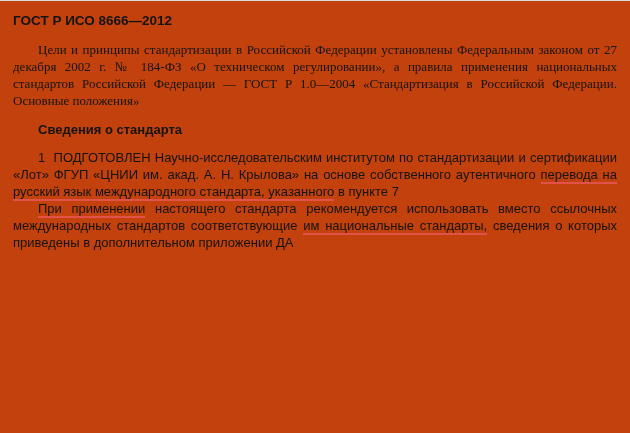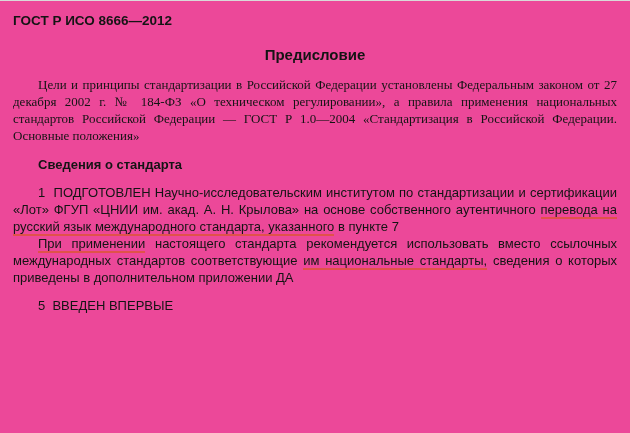--- a/index.html
+++ b/index.html
@@ -13,21 +13,21 @@
     font-size: 13px;
     line-height: 17px;
     color: #141414;
     overflow: hidden;
   }
   .page {
     width: 630px;
     height: 433px;
     padding: 11px 13px 0 13px;
     border-top: 1px solid #d9d9d9;
-    background: #ec4899;
+    background: #c2410c;
   }
   .doc-code {
     font-weight: bold;
     font-size: 13.5px;
     margin: 0;
   }
   .title {
     text-align: center;
     font-weight: bold;
     font-size: 15px;
@@ -52,27 +52,25 @@
     border-bottom: 2px solid var(--annotation-color);
     padding-bottom: 0px;
   }
 </style>
 </head>
 <body>
 
 <div class="page">
   <div class="doc-code">ГОСТ Р ИСО 8666—2012</div>
 
-  <h1 class="title">Предисловие</h1>
 
   <p class="para intro"><span>Цели и принципы стандартизации в Российской Федерации установлены Федеральным законом от 27 декабря 2002 г. № 184-ФЗ «О техническом регулировании», а правила применения национальных стандартов Российской Федерации —  ГОСТ Р 1.0—2004 «Стандартизация в Российской Федерации. Основные положения»</span></p>
 
   <h2 class="section-heading">Сведения о стандарта</h2>
 
   <p class="para item"><span>1&nbsp;&nbsp;ПОДГОТОВЛЕН Научно-исследовательским институтом по стандартизации и сертификации «Лот» ФГУП «ЦНИИ им. акад. А. Н. Крылова» на основе собственного аутентичного </span><span class="ul">перевода на русский язык международного стандарта, указанного</span><span> в пункте 7</span></p>
 
 
 
 
   <p class="para item-note"><span class="ul">При применении</span><span> настоящего стандарта рекомендуется использовать вместо ссылочных международных стандартов соответствующие </span><span class="ul">им национальные стандарты,</span><span> сведения о которых приведены в дополнительном приложении ДА</span></p>
 
-  <p class="para item"><span>5&nbsp;&nbsp;ВВЕДЕН ВПЕРВЫЕ</span></p>
 </div>
 
 </body></html>

